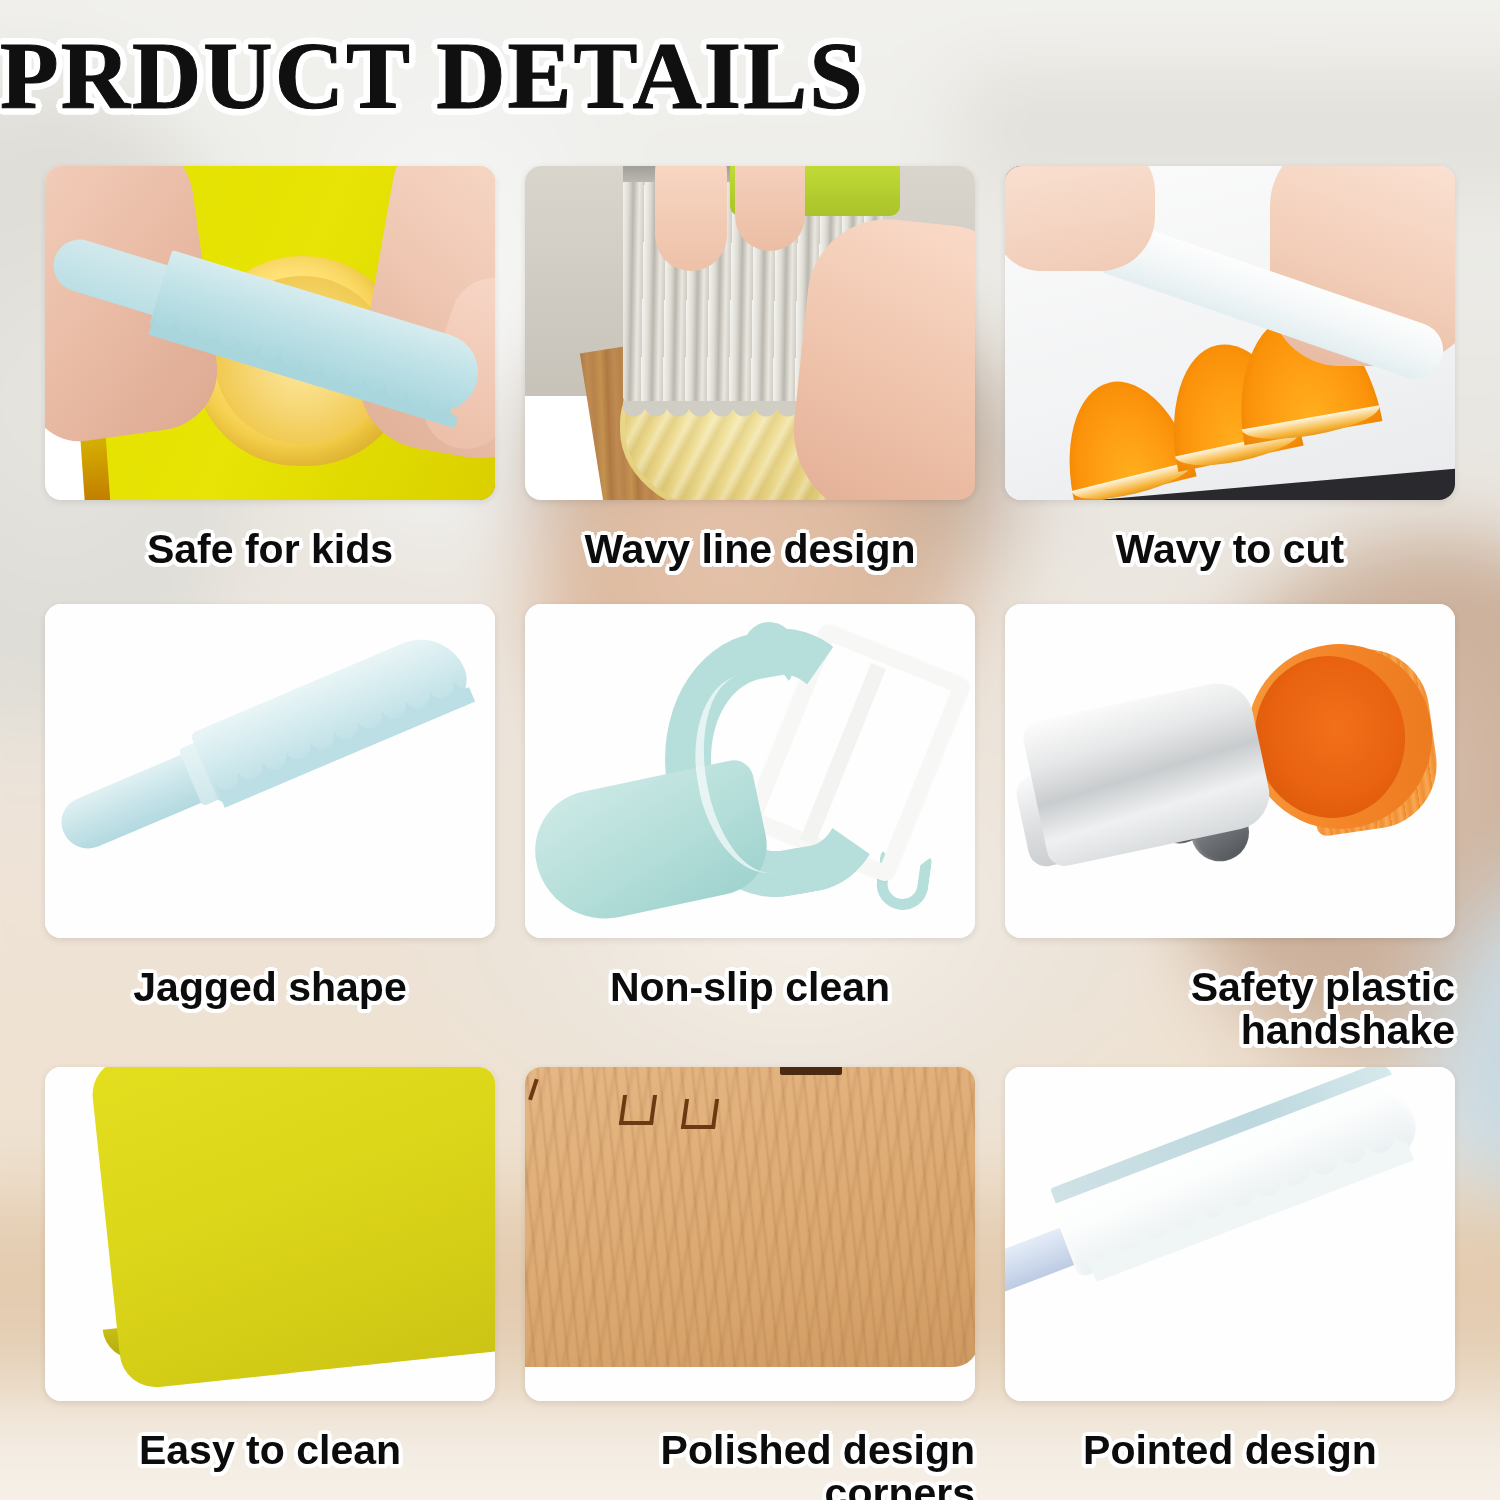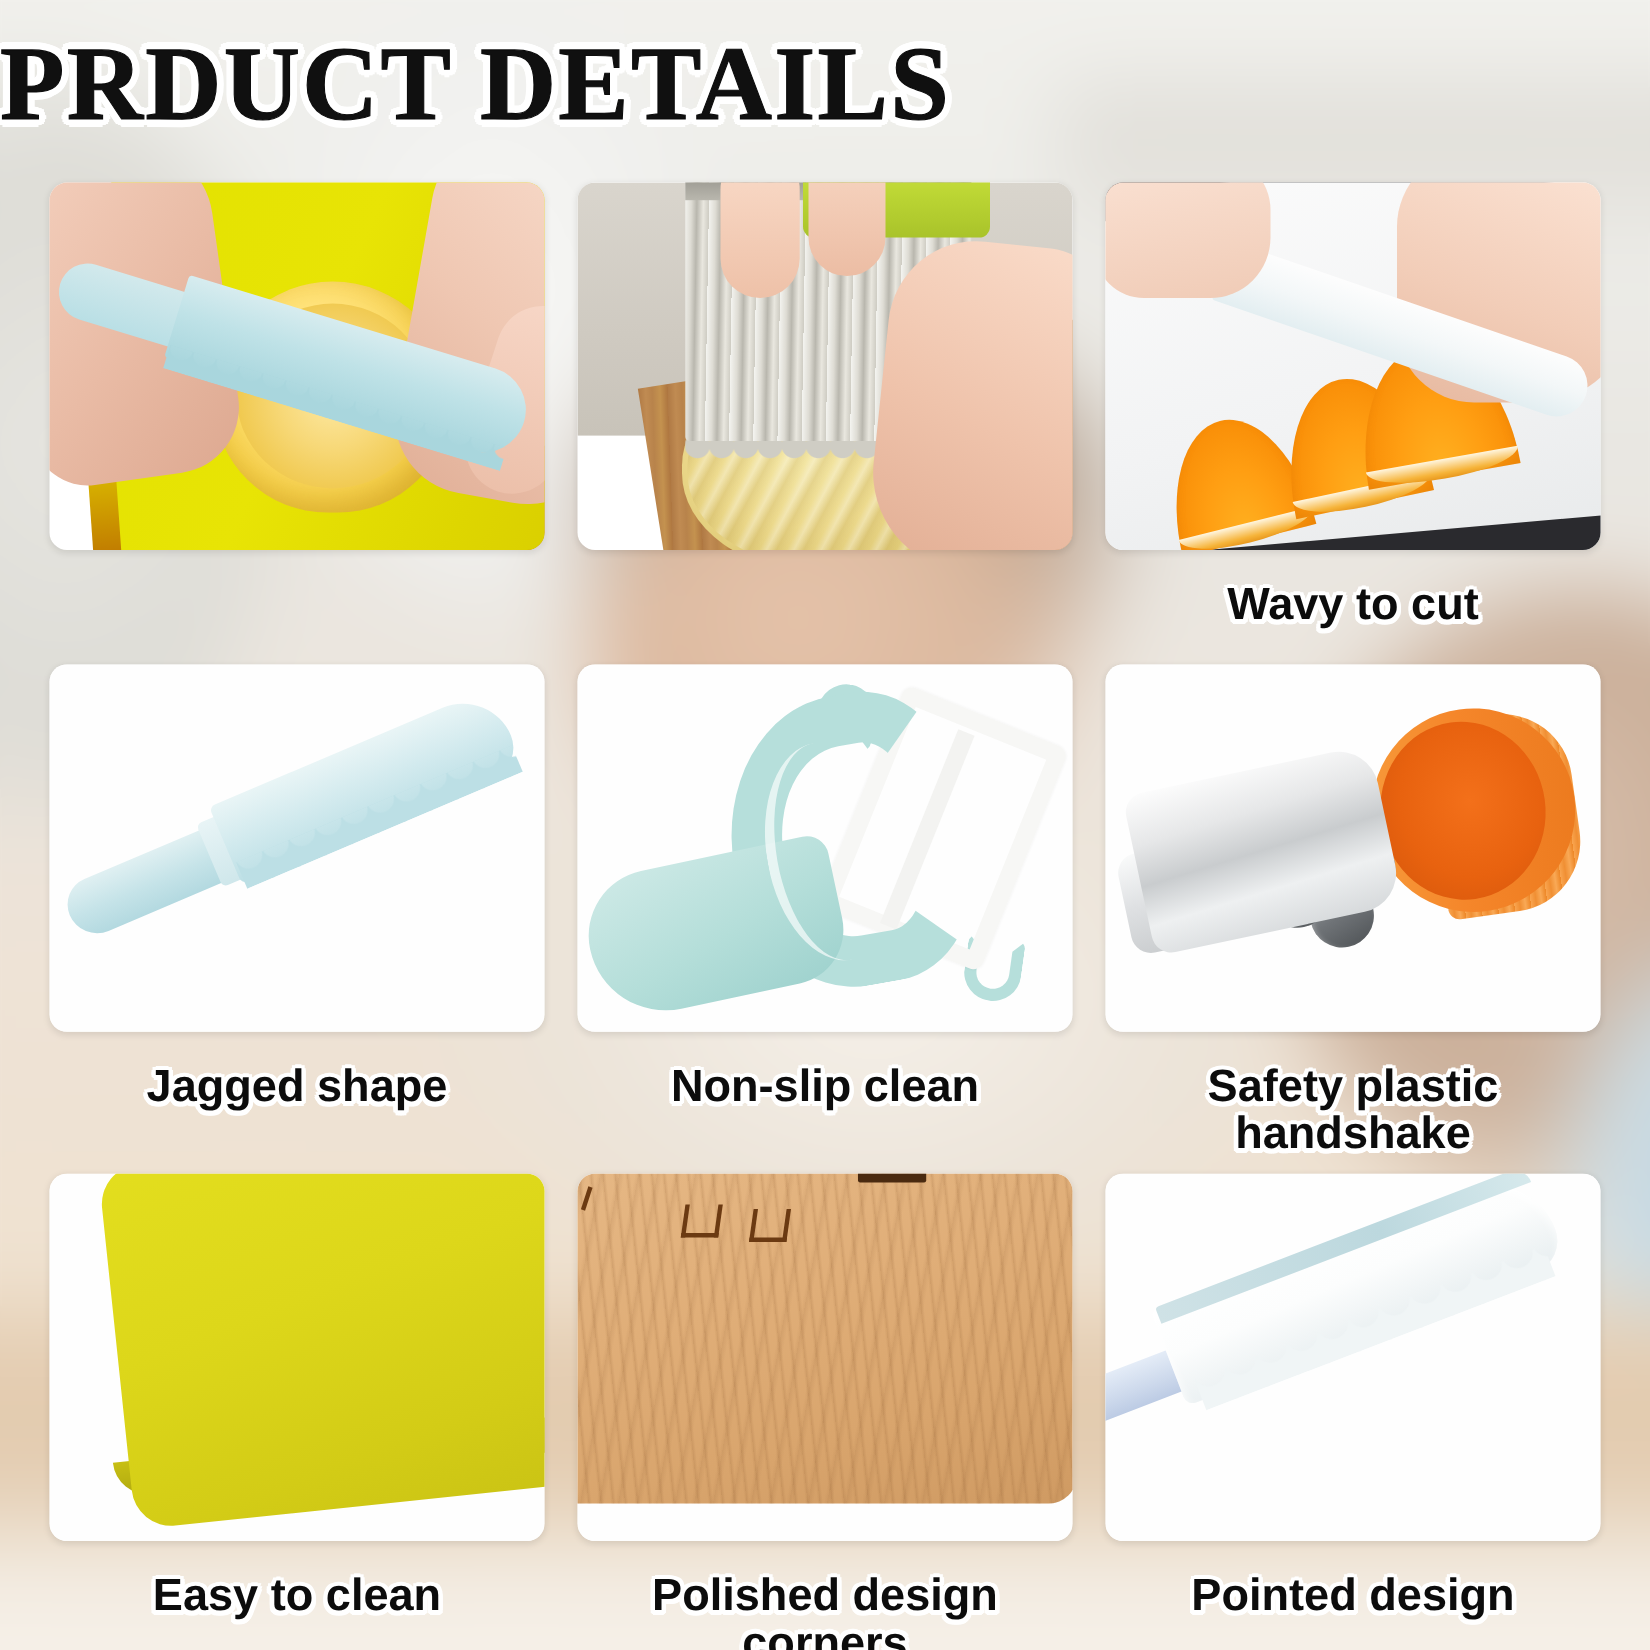--- a/index.html
+++ b/index.html
@@ -137,21 +137,21 @@
     line-height: 1.06;
     color: #0c0c0c;
     padding-top: 28px;
     padding-bottom: 14px;
     min-height: 104px;
     text-shadow:
       4px 0 0 #fff, -4px 0 0 #fff, 0 4px 0 #fff, 0 -4px 0 #fff,
       3px 3px 0 #fff, -3px 3px 0 #fff, 3px -3px 0 #fff, -3px -3px 0 #fff,
       2px 4px 0 #fff, -2px 4px 0 #fff, 4px 2px 0 #fff, -4px 2px 0 #fff;
   }
-  .caption.two-line { min-height: 104px; }
+  .caption.two-line { min-height: 104px; text-align: right; }
 
   
   .layer { position: absolute; }
 
   
   .c1-board {
     left: 55px; top: -20px; width: 480px; height: 400px;
     background: linear-gradient(118deg, #e2e200 0%, #e8e405 40%, #ded600 70%, #d6c800 100%);
     border-radius: 28px;
     transform: rotate(-4deg);
@@ -543,36 +543,38 @@
         <div class="layer c1-lemon-pulp"></div>
         <div class="layer c1-hand-left"></div>
         <div class="layer c1-hand-right"></div>
         <div class="layer c1-thumb-right"></div>
         <div class="layer c1-knife">
           <div class="knife-handle-mint"></div>
           <div class="knife-blade-mint"></div>
           <div class="knife-teeth"></div>
         </div>
       </div>
+      <div class="caption">Safe for kids</div>
     </div>
 
     <div class="cell">
       <div class="photo">
         <div class="layer c2-wall"></div>
         <div class="layer c2-wood"></div>
         <div class="layer c2-potato"></div>
         <div class="layer c2-potato-ridges"></div>
         <div class="layer c2-cutter-wave"></div>
         <div class="layer c2-cutter-blade"></div>
         <div class="layer c2-cutter-top"></div>
         <div class="layer c2-handle-green"></div>
         <div class="layer c2-finger"></div>
         <div class="layer c2-finger2"></div>
         <div class="layer c2-hand"></div>
       </div>
+      <div class="caption">Wavy line design</div>
     </div>
 
     <div class="cell">
       <div class="photo">
         <div class="layer c3-frame-top"></div>
         <div class="layer c3-board"></div>
         <div class="layer c3-frame-bottom"></div>
         <div class="layer c3-wedge" style="left:55px; top:215px; width:125px; height:112px; transform:rotate(-14deg);">
           <div class="c3-wedge-rind"></div>
         </div>

